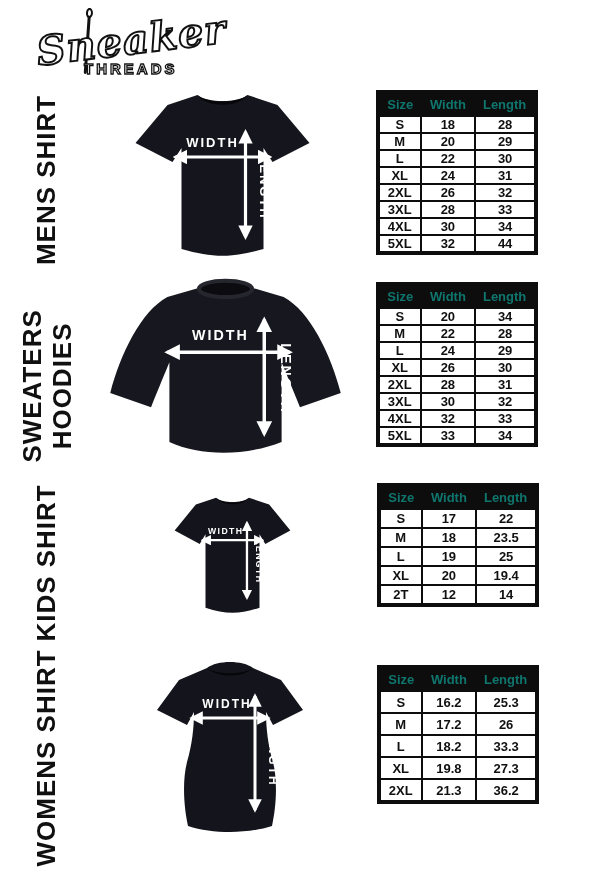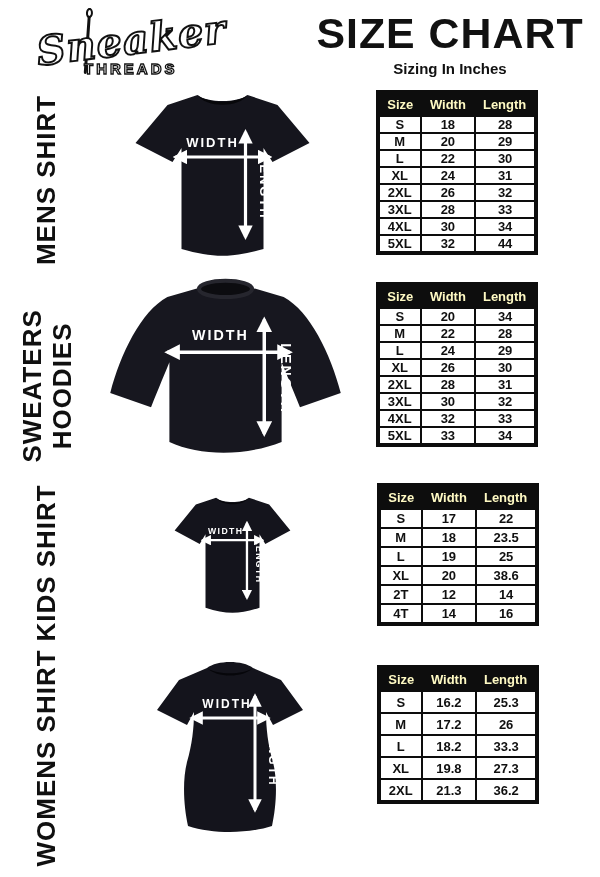--- a/index.html
+++ b/index.html
@@ -30,21 +30,21 @@
 
   
   .garment{position:absolute;}
   .garment svg{display:block;width:100%;height:100%;}
   svg text{font-family:"Liberation Sans",sans-serif;font-weight:bold;fill:#ffffff;}
 
   
   .tablebox{position:absolute;width:162px;}
   table.size-table{border-collapse:collapse;border:4px solid #0d0d0d;width:100%;
       background:#fff;table-layout:fixed;}
-  table.size-table th{background:#0d0d0d;color:#fef9c3;font-size:13px;font-weight:bold;
+  table.size-table th{background:#0d0d0d;color:#0f766e;font-size:13px;font-weight:bold;
       padding:3px 0;text-align:center;}
   table.size-table th:nth-child(1){width:40px;}
   table.size-table th:nth-child(2){width:54px;}
   table.size-table th:nth-child(3){width:58px;}
   table.size-table td{border:2px solid #0d0d0d;font-size:13px;font-weight:bold;
       text-align:center;padding:0;color:#101010;}
   .t-mens td,.t-sweat td{height:15px;}
   .t-kids td{height:17px;}
   .t-womens td{height:20px;}
 </style>
@@ -52,24 +52,20 @@
 <body>
 
 <div class="page">
 
   <div class="logo">
     <div class="needle"></div>
     <div class="logo-script">Sneaker</div>
     <div class="logo-threads">THREADS</div>
   </div>
 
-  <div class="title-block">
-    <div class="title">SIZE CHART</div>
-    <div class="subtitle">Sizing In Inches</div>
-  </div>
 
   <div class="vlabel" style="left:18px;top:95px;width:58px;height:170px;">
     <div class="rot">
         <div>MENS SHIRT</div>
       </div>
   </div>
 
   <div class="garment" style="left:110px;top:85px;width:225px;height:180px;">
     <svg viewBox="0 0 220 180">
       <defs>
@@ -260,31 +256,26 @@
             <td>23.5</td>
           </tr>
           <tr>
             <td>L</td>
             <td>19</td>
             <td>25</td>
           </tr>
           <tr>
             <td>XL</td>
             <td>20</td>
-            <td>38.6</td>
+            <td>19.4</td>
           </tr>
           <tr>
             <td>2T</td>
             <td>12</td>
             <td>14</td>
-          </tr>
-          <tr>
-            <td>4T</td>
-            <td>14</td>
-            <td>16</td>
           </tr>
         </tbody>
       </table>
     </div>
 
   <div class="vlabel" style="left:18px;top:655px;width:58px;height:205px;">
     <div class="rot">
         <div>WOMENS SHIRT</div>
       </div>
   </div>

